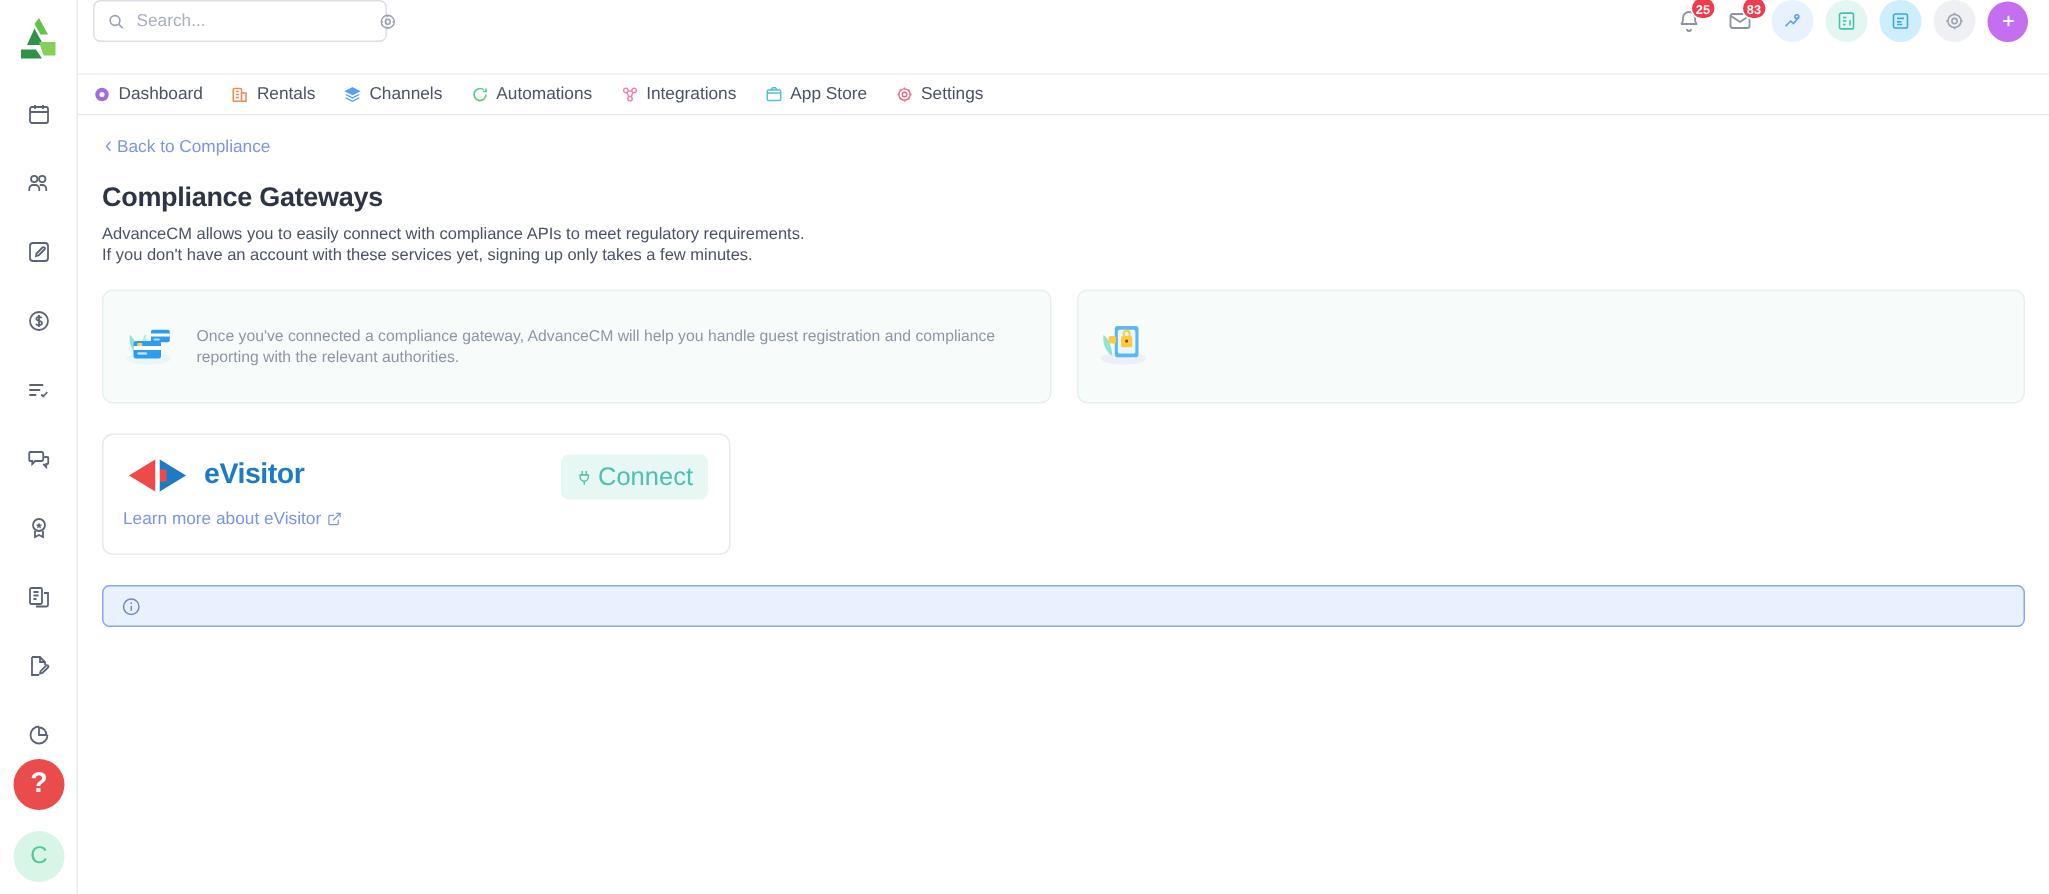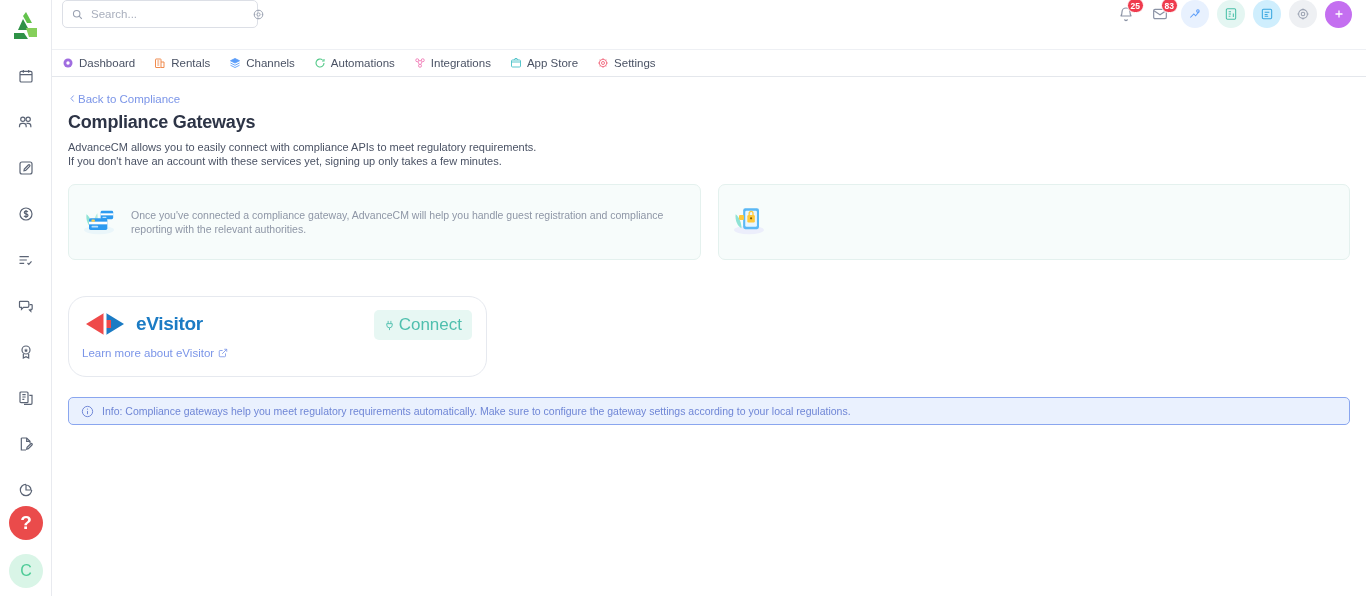--- a/index.html
+++ b/index.html
@@ -121,21 +121,21 @@
 
   
   .content {
     flex: 1; background: #ffffff;
     padding: 13px 16px 0 16px;
     overflow: hidden;
   }
   .back-link {
     display: inline-flex; gap: 1px;
     color: #7b95e8; font-size: 11.5px; cursor: pointer;
-    margin-bottom: 7px;
+    margin-bottom: 17px;
   }
   .page-title {
     font-size: 18px; font-weight: bold; color: #2d3446;
     letter-spacing: -0.2px;
     margin-bottom: 7px;
   }
   .page-sub {
     font-size: 11px; color: #4a5264; line-height: 14px;
   }
 
@@ -153,22 +153,22 @@
   }
   .info-card .art { flex: 0 0 40px; }
   .info-card p {
     font-size: 10.5px; color: #8e96a6; line-height: 14.5px;
   }
 
   
   .gw-card {
     width: 419px;
     border: 1px solid #e6e9ef;
-    border-radius: 18px;
-    margin-top: 36px;
+    border-radius: 7px;
+    margin-top: 20px;
     padding: 13px 14px 15px 13px;
     background: #fff;
   }
   .gw-head { display: flex; align-items: flex-start; }
   .gw-logo { display: flex; align-items: center; gap: 8px; }
   .gw-name { font-size: 19px; color: #1b7bc4; font-weight: bold; letter-spacing: -0.3px; }
   .connect-btn {
     margin-left: auto;
     background: #e7f7f3;
     color: #4fbfae;
@@ -519,18 +519,17 @@
         </div>
       </div>
 
       
       <div class="banner">
         <svg width="13" height="13" viewBox="0 0 24 24" fill="none" stroke="#6f86d6" stroke-width="1.8">
           <circle cx="12" cy="12" r="9.5"></circle>
             <path d="M12 11v6"></path>
             <circle cx="12" cy="7.6" r="1.1" fill="#6f86d6" stroke="none"></circle>
         </svg>
-        <p>Info: Compliance gateways help you meet regulatory requirements automatically. Make sure to configure the gateway settings according to your local regulations.</p>
       </div>
 
     </div>
   </div>
 </div>
 
 </body></html>

